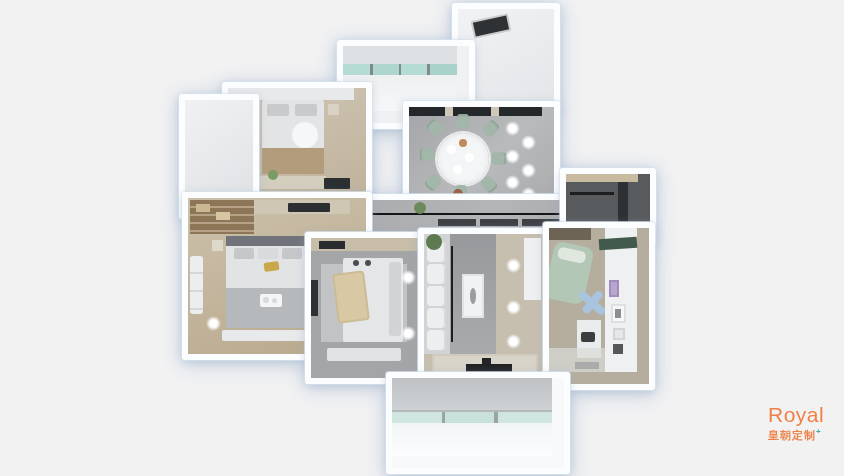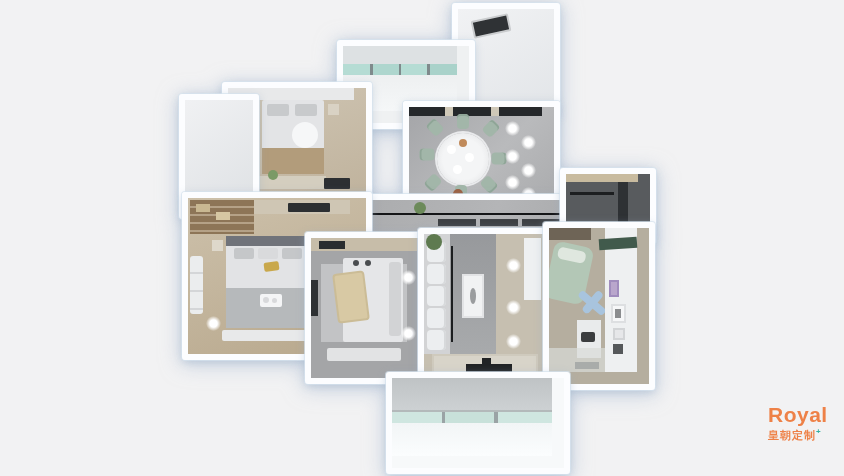--- a/index.html
+++ b/index.html
@@ -9,21 +9,21 @@
   .room{position:absolute;border:6px solid #fcfdff;border-radius:3px;overflow:hidden;
         box-shadow:0 0 0 1px rgba(214,226,238,.7),0 2px 9px rgba(150,172,198,.45);}
   .f{position:absolute;}
   .glow{position:absolute;width:15px;height:15px;border-radius:50%;
         background:radial-gradient(circle,#ffffff 0 35%,rgba(255,255,255,0) 72%);}
   .chair{position:absolute;width:12px;height:15px;border-radius:4px;background:#a2b6a9;
          box-shadow:inset 0 2px 0 #8fa597;}
   .marble{background-image:repeating-linear-gradient(115deg,rgba(255,255,255,.18) 0 6px,rgba(0,0,0,0) 6px 14px);}
   
   .logo{position:absolute;left:768px;top:404px;width:70px;text-align:left;line-height:1;}
-  .logo .brand{font-size:21px;font-weight:700;letter-spacing:.5px;}
+  .logo .brand{font-size:21px;font-weight:400;letter-spacing:.5px;}
   .logo .sub{font-size:11px;letter-spacing:1px;margin-top:3px;font-weight:700;}
   .logo .plus{font-size:8px;vertical-align:super;font-weight:700;}
 </style>
 </head>
 <body>
 
 <div class="stage">
   <div class="plan">
 
     <div class="room marble" style="left:452px;top:3px;width:96px;height:102px;background:linear-gradient(150deg,#f1f2f4,#e2e5e8);">

